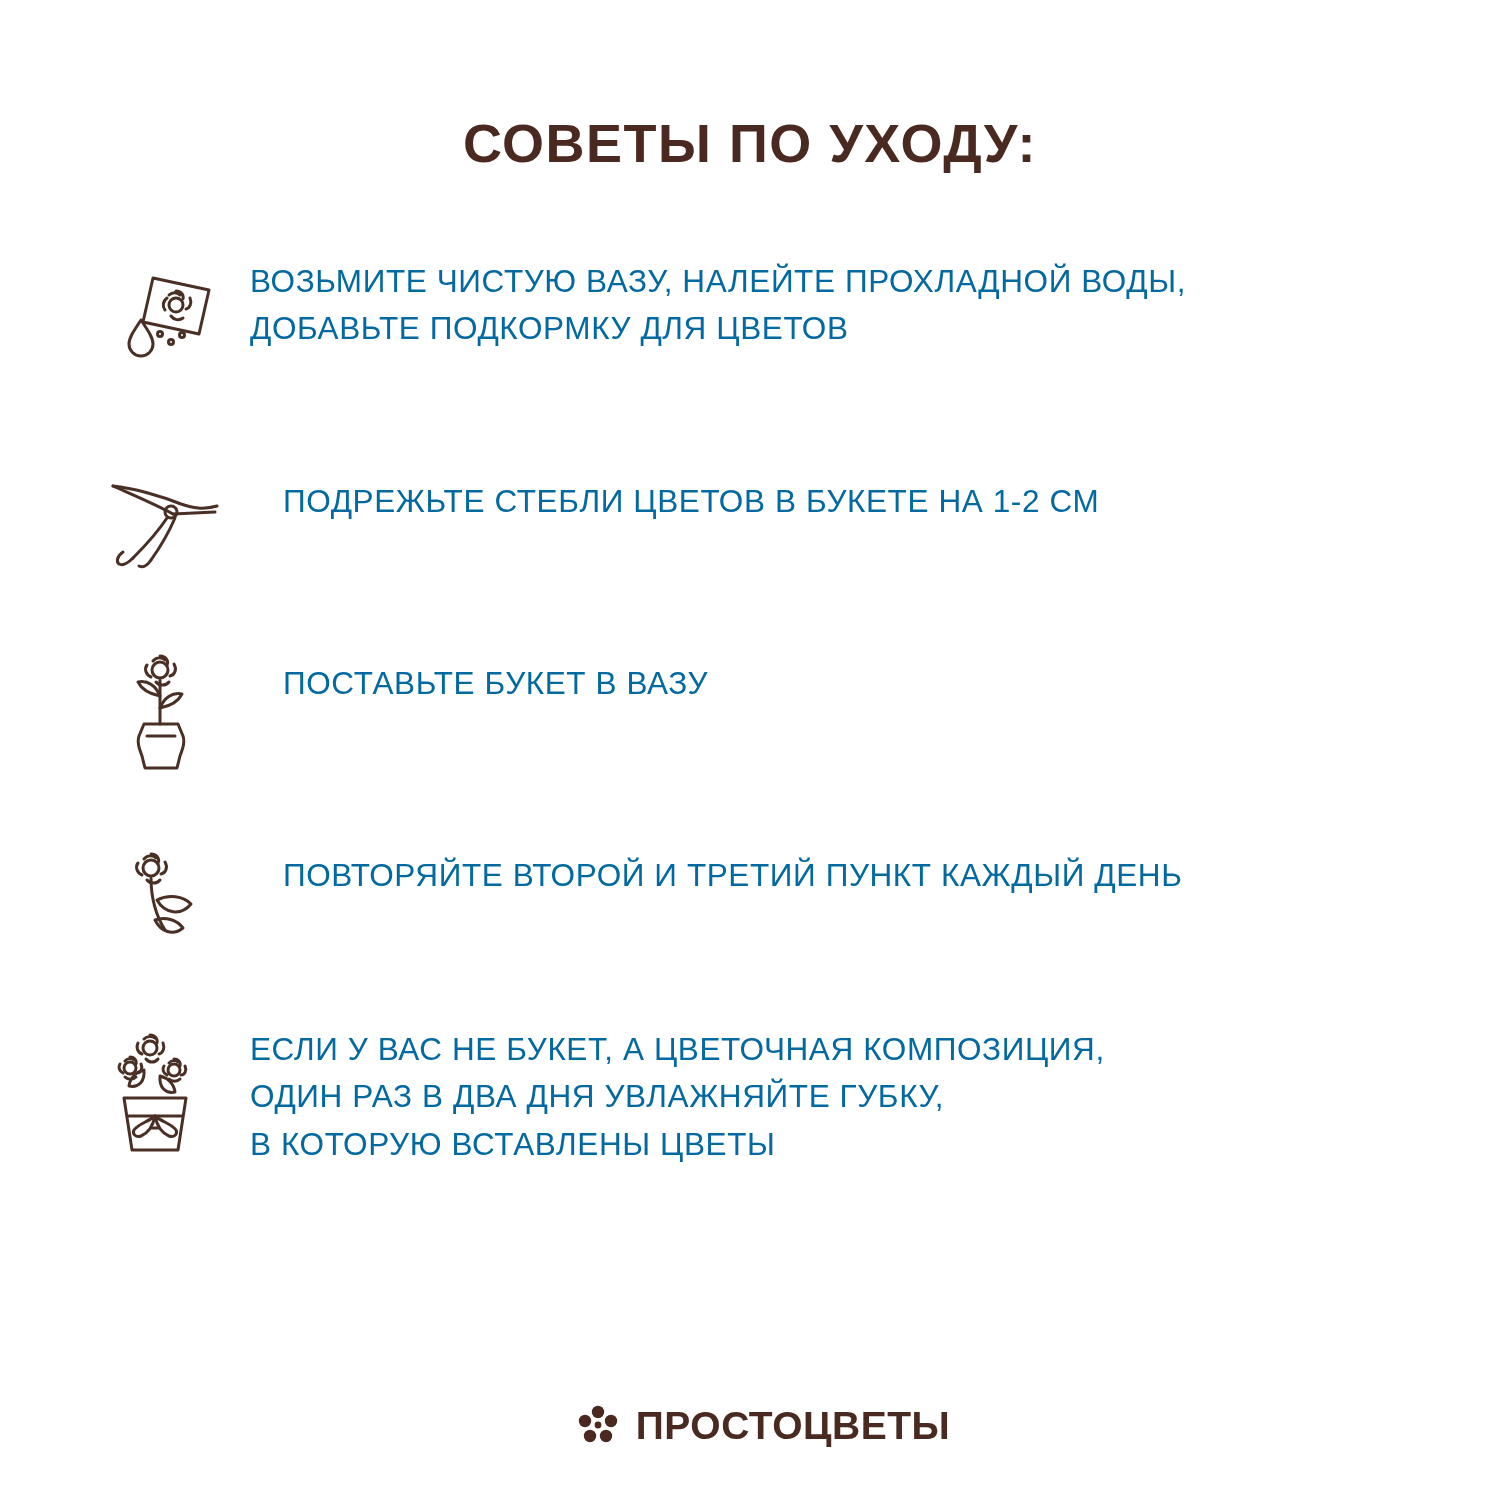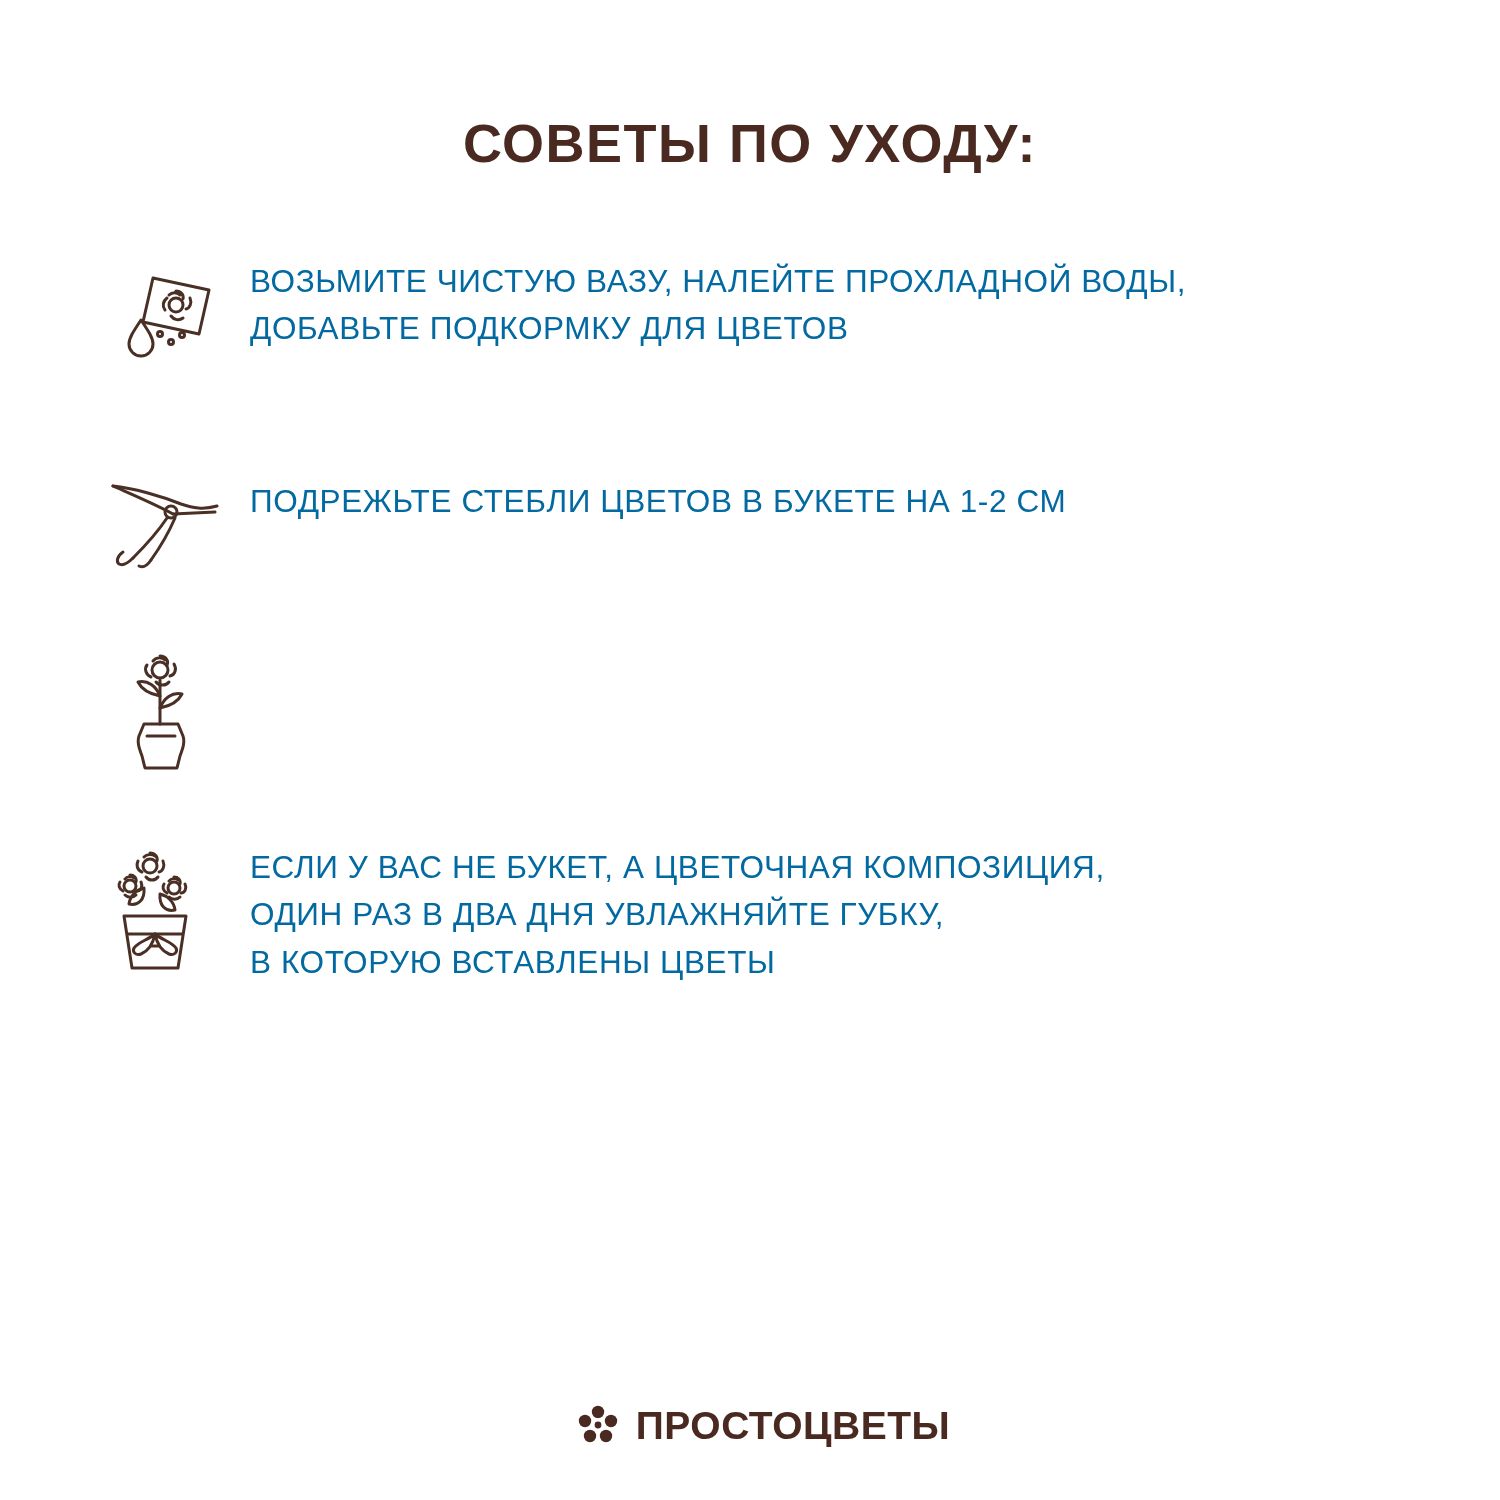--- a/index.html
+++ b/index.html
@@ -55,21 +55,21 @@
     padding-top: 4px;
     white-space: pre-line;
     text-transform: uppercase;
   }
   .tip-1 { margin-bottom: 60px; }
   .tip-2 { min-height: 120px; margin-bottom: 62px; }
   .tip-3 { min-height: 130px; margin-bottom: 58px; }
   .tip-4 { min-height: 120px; margin-bottom: 62px; }
   .tip-5 { min-height: 180px; margin-bottom: 0; }
 
-  .tip-2 .tip-text, .tip-3 .tip-text, .tip-4 .tip-text { padding-top: 14px; }
+  .tip-2 .tip-text, .tip-3 .tip-text, .tip-4 .tip-text { padding-top: 14px; margin-left: 33px; }
   .tip-5 .tip-text { padding-top: 6px; }
 
   .footer {
     position: absolute;
     left: 0;
     right: 0;
     bottom: 88px;
     text-align: center;
     margin-left: 26px;
   }
@@ -141,22 +141,35 @@
         <svg width="110" height="130" viewBox="0 0 110 130" fill="none" stroke="#4a2f25" stroke-width="3" stroke-linecap="round" stroke-linejoin="round">
           <circle cx="47" cy="20" r="8"></circle>
           <path d="M47 6 c6 0 9 5 7 9 M61 14 c3 5 1 11 -4 12 M56 32 c-3 4 -10 4 -13 0 M38 27 c-5 -2 -7 -8 -4 -12 M40 11 c3 -4 9 -4 12 -1"></path>
           <path d="M47 30 L47 74"></path>
           <path d="M47 46 c-10 -2 -18 -6 -22 -14 c10 -2 18 4 22 14 z"></path>
           <path d="M47 58 c10 -2 18 -6 22 -14 c-10 -2 -18 4 -22 14 z"></path>
           <path d="M31 74 L65 74 L70 86 C72 92 70 98 67 106 L64 118 L32 118 L29 106 C26 98 24 92 26 86 Z"></path>
           <path d="M34 86 L62 86"></path>
         </svg>
       </div>
-    </div>
-
+      <div class="tip-text">ПОСТАВЬТЕ БУКЕТ В ВАЗУ</div>
+    </div>
+
+    <div class="tip tip-4">
+      <div class="tip-icon">
+        <svg width="110" height="110" viewBox="0 0 110 110" fill="none" stroke="#4a2f25" stroke-width="3" stroke-linecap="round" stroke-linejoin="round">
+          <circle cx="38" cy="26" r="8"></circle>
+          <path d="M38 12 c6 0 9 5 7 9 M52 20 c3 5 1 11 -4 12 M47 38 c-3 4 -10 4 -13 0 M29 33 c-5 -2 -7 -8 -4 -12 M31 17 c3 -4 9 -4 12 -1"></path>
+          <path d="M38 36 C38 56 42 72 52 88"></path>
+          <path d="M44 58 C56 52 70 54 78 62 C68 74 52 72 44 58 Z"></path>
+          <path d="M42 78 C52 74 64 78 70 86 C60 94 48 90 42 78 Z"></path>
+        </svg>
+      </div>
+      <div class="tip-text">ПОВТОРЯЙТЕ ВТОРОЙ И ТРЕТИЙ ПУНКТ КАЖДЫЙ ДЕНЬ</div>
+    </div>
 
     <div class="tip tip-5">
       <div class="tip-icon">
         <svg width="120" height="140" viewBox="0 0 120 140" fill="none" stroke="#4a2f25" stroke-width="3" stroke-linecap="round" stroke-linejoin="round">
           <circle cx="42" cy="24" r="7"></circle>
           <path d="M42 11 c5 0 8 4 7 8 M55 19 c2 5 0 10 -4 11 M50 35 c-3 4 -9 4 -12 0 M34 30 c-5 -2 -6 -7 -4 -11 M36 15 c3 -3 8 -3 11 -1"></path>
           <circle cx="22" cy="44" r="6"></circle>
           <path d="M22 33 c4 0 7 3 6 7 M33 40 c2 4 0 9 -4 9 M28 53 c-3 3 -8 3 -11 0 M15 49 c-4 -2 -5 -6 -3 -9 M17 37 c2 -3 7 -3 9 -1"></path>
           <circle cx="66" cy="46" r="6"></circle>
           <path d="M66 35 c4 0 7 3 6 7 M77 42 c2 4 0 9 -4 9 M72 55 c-3 3 -8 3 -11 0 M59 51 c-4 -2 -5 -6 -3 -9 M61 39 c2 -3 7 -3 9 -1"></path>

